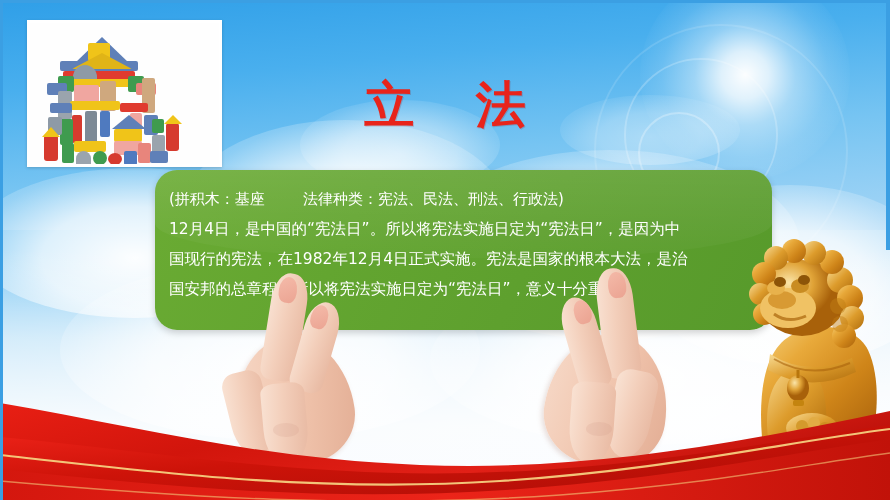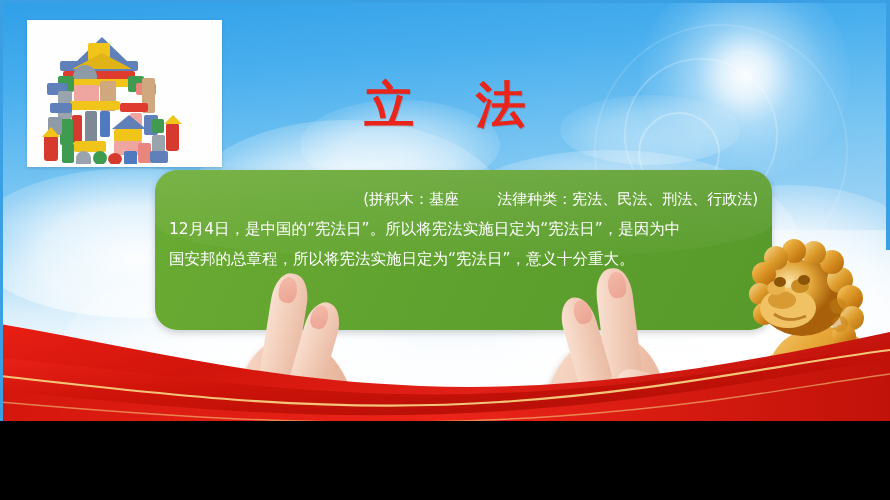--- a/index.html
+++ b/index.html
@@ -3,21 +3,21 @@
 <meta charset="utf-8">
 <style>
   html, body {
     margin: 0;
     padding: 0;
     background: #000;
   }
   #slide {
     position: relative;
     width: 890px;
-    height: 421px;
+    height: 500px;
     overflow: hidden;
     font-family: "Liberation Sans", "DejaVu Sans", sans-serif;
     background: linear-gradient(170deg, #34a3ea 0%, #4fb3ef 18%, #79c6f3 38%, #a9d9f6 55%, #cde8fa 68%, #e3f1fb 78%, #eef6fd 86%, #f3f8fc 100%);
   }
 
   
   .sky-deep {
     position: absolute;
     left: 0; top: 0; right: 0; height: 230px;
     background: linear-gradient(175deg, #2f9fe8 0%, #49afee 30%, #76c4f2 62%, #a6d6f6 100%);
@@ -114,21 +114,21 @@
     position: absolute;
     left: 14px; right: 14px; top: 14px;
     color: #ffffff;
     font-size: 15.5px;
     line-height: 30px;
     font-family: "DejaVu Sans", "Liberation Sans", sans-serif;
     text-align: justify;
     text-justify: inter-ideograph;
   }
   #panel-text .line { display: block; white-space: pre; }
-  #panel-text .line.l1 { text-align: right; font-size: 15px; }
+  #panel-text .line.l1 { text-align: left; font-size: 15px; }
 
   
   .hand { position: absolute; pointer-events: none; }
   .hand .palm {
     position: absolute;
     background: linear-gradient(100deg, #f6d9c8 0%, #f3cdb8 30%, #eec0a8 62%, #e3ae95 100%);
     border-radius: 50% 50% 44% 44% / 62% 62% 38% 38%;
     box-shadow: -2px 2px 5px rgba(160,110,90,0.22);
   }
   .hand .finger {
@@ -233,20 +233,21 @@
     </div>
   </div>
 
   <div id="title">立 法</div>
 
   <div id="green-panel">
     <div class="sheen"></div>
     <div id="panel-text">
       <span class="line l1">(拼积木：基座        法律种类：宪法、民法、刑法、行政法)</span>
       <span class="line">12月4日，是中国的“宪法日”。所以将宪法实施日定为“宪法日”，是因为中</span>
+      <span class="line">国现行的宪法，在1982年12月4日正式实施。宪法是国家的根本大法，是治</span>
       <span class="line">国安邦的总章程，所以将宪法实施日定为“宪法日”，意义十分重大。</span>
     </div>
   </div>
 
   <div class="hand" id="hand-left" style="left:215px;top:275px;width:190px;height:190px;">
     <div class="palm" style="left:20px;top:62px;width:118px;height:128px;transform:rotate(-8deg);"></div>
     <div class="finger" style="left:52px;top:-2px;width:36px;height:108px;transform:rotate(9deg);"></div>
     <div class="nail" style="left:64px;top:2px;width:18px;height:26px;transform:rotate(9deg);"></div>
     <div class="finger" style="left:84px;top:26px;width:34px;height:92px;transform:rotate(16deg);border-radius:50% 50% 34% 34% / 30% 30% 12% 12%;"></div>
     <div class="nail" style="left:96px;top:30px;width:17px;height:24px;transform:rotate(16deg);"></div>

